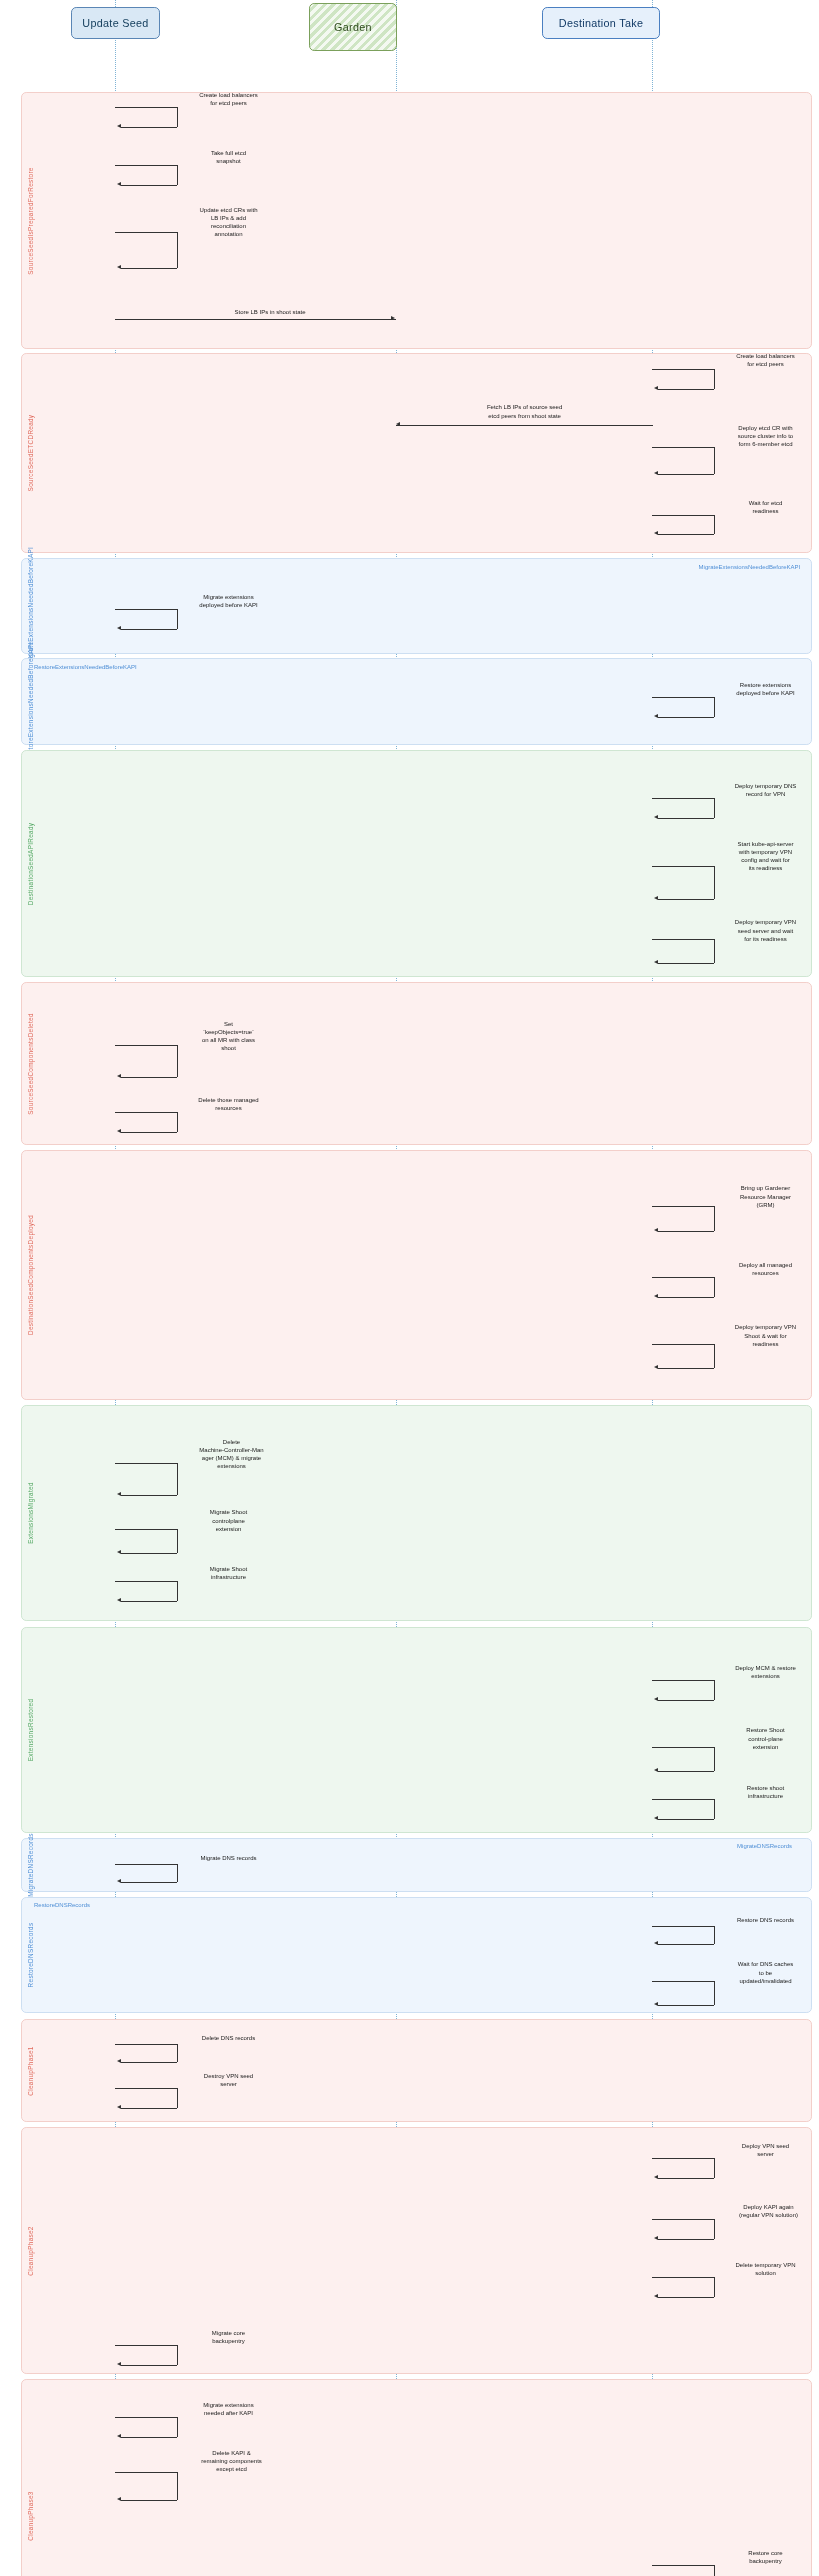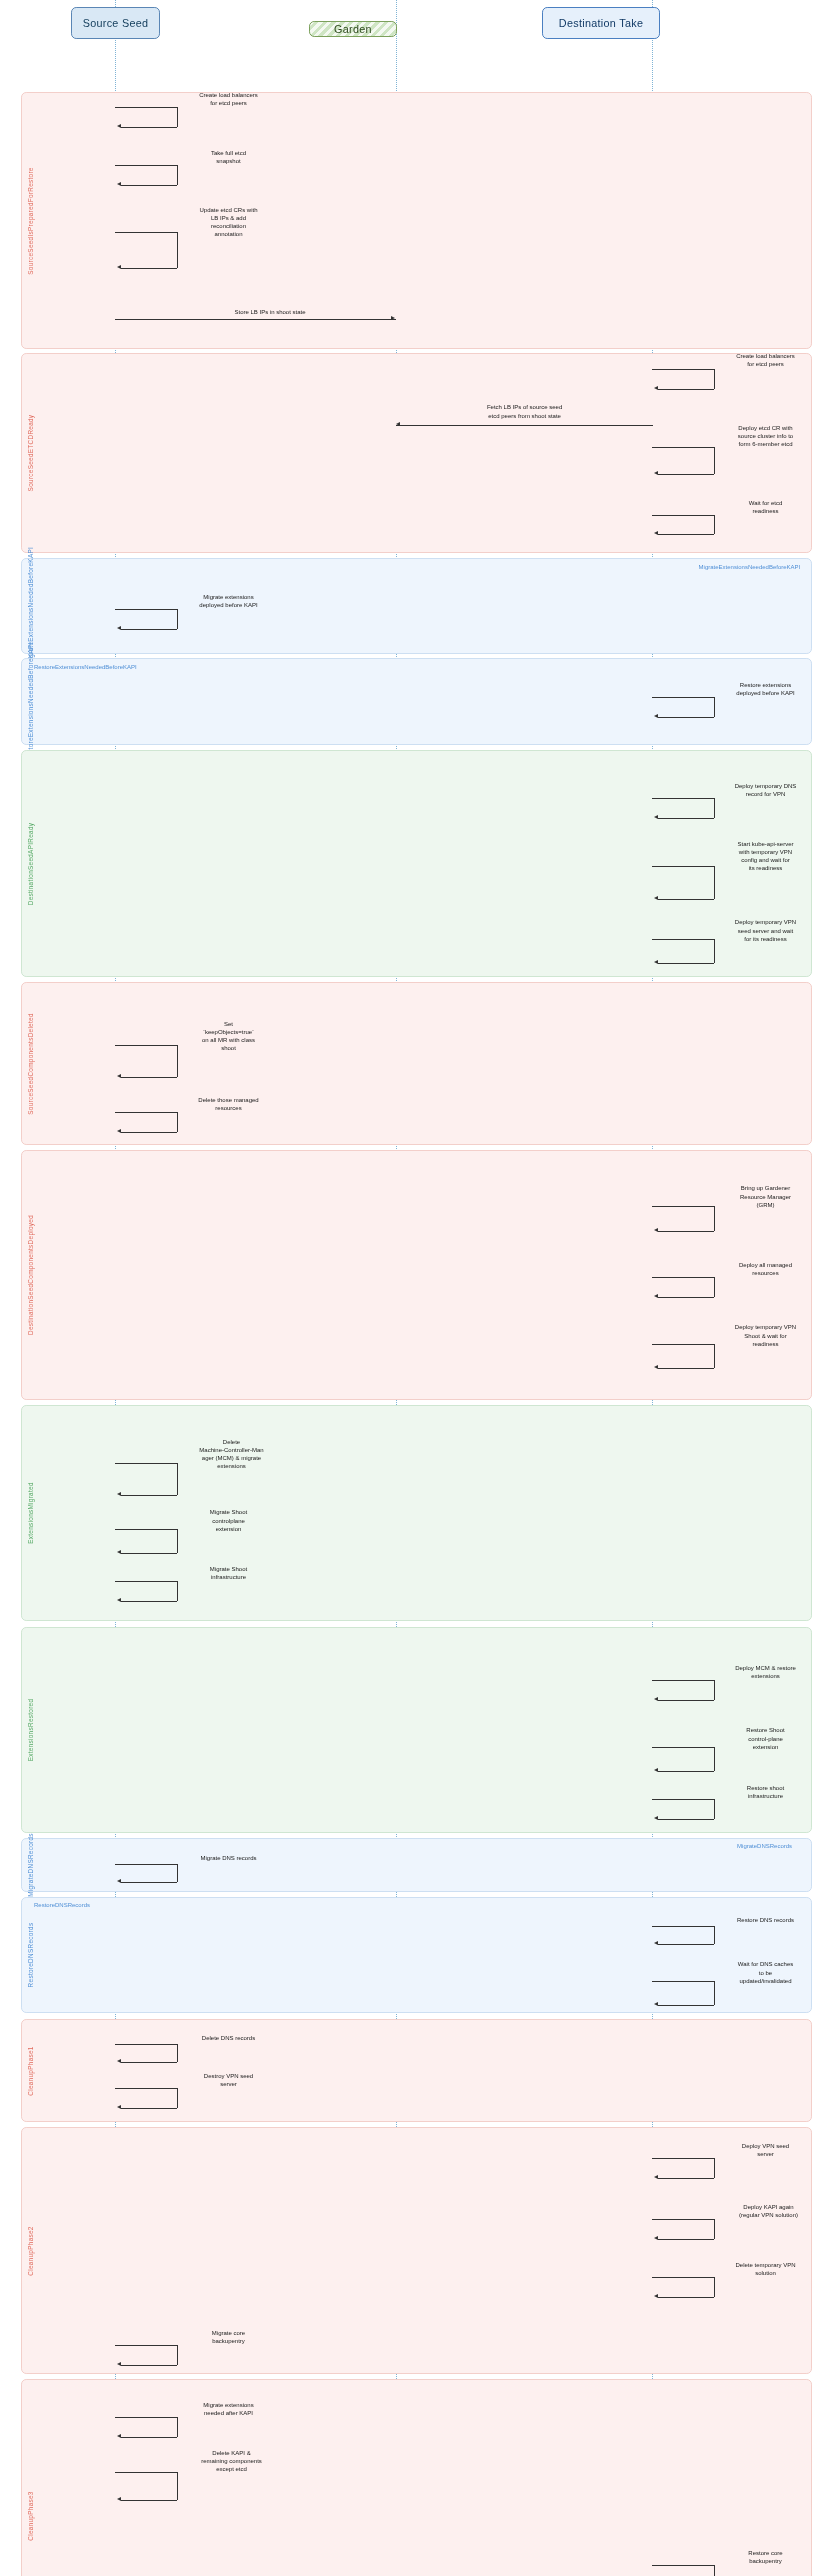--- a/index.html
+++ b/index.html
@@ -49,23 +49,23 @@
 </head>
 <body>
 
 <div id="page">
 
   <div class="lifeline" style="left:115px;"></div>
   <div class="lifeline" style="left:396px;"></div>
   <div class="lifeline" style="left:652px;"></div>
 
   <div class="participant p-source" style="left:71px;top:7.2px;width:89px;height:32px;">
-    <span>Source Seed</span>
-  </div>
-  <div class="participant p-garden" style="left:309px;top:21px;width:88px;height:16px;text-align:right;">
+    <span>Update Seed</span>
+  </div>
+  <div class="participant p-garden" style="left:309px;top:3px;width:88px;height:48px;text-align:right;">
     <span>Garden</span>
   </div>
   <div class="participant p-dest" style="left:542px;top:7.2px;width:118px;height:32px;">
     <span>Destination Take</span>
   </div>
 
   <div class="band band-red" style="left:20.6px;top:92px;width:791px;height:257px;">
     <div class="band-label">SourceSeedIsPreparedForRestore</div>
   </div>
 

